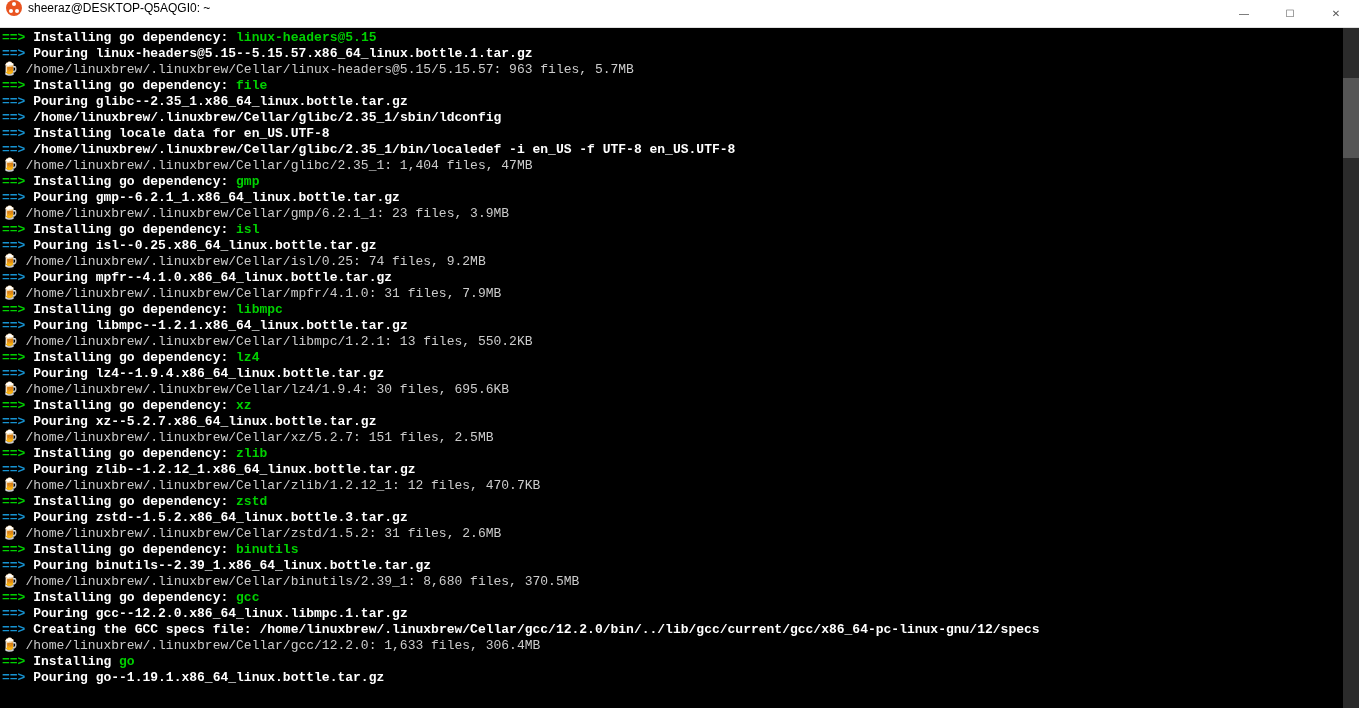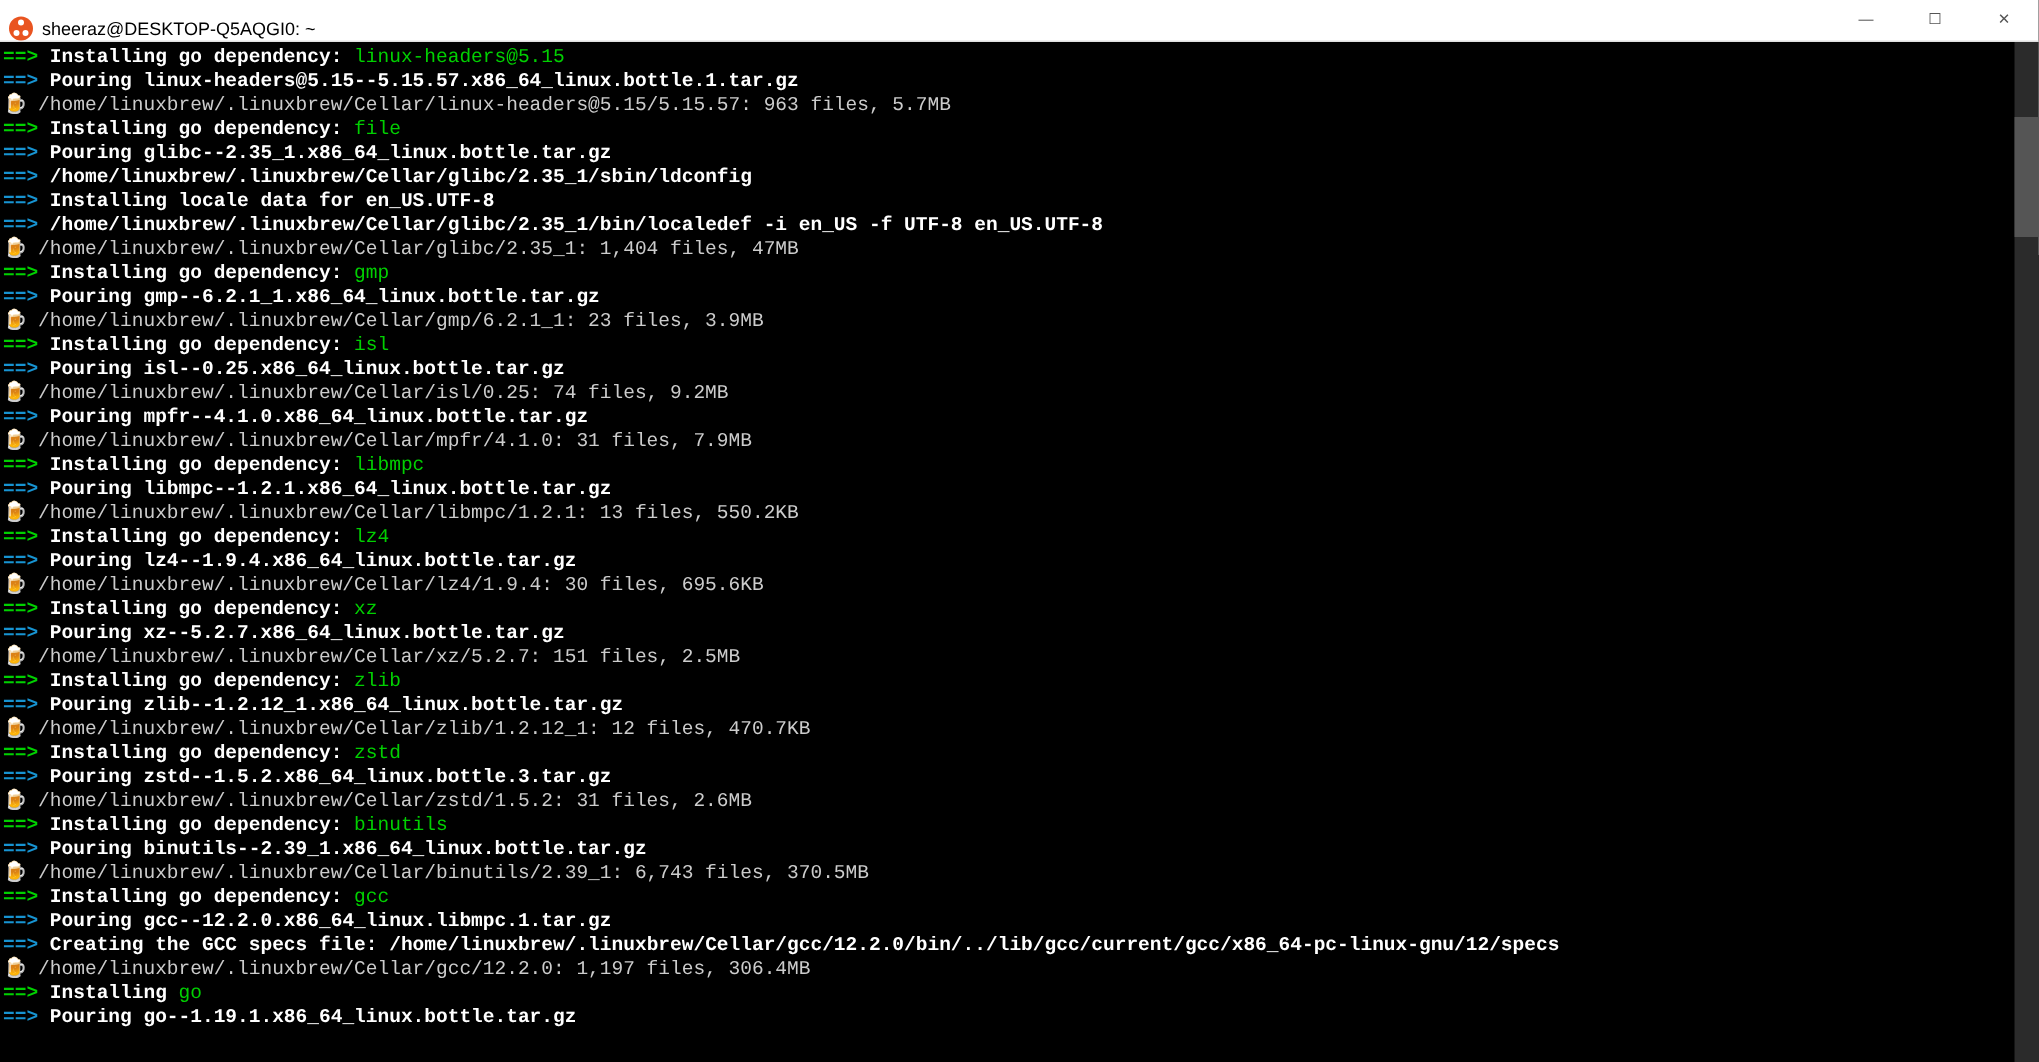--- a/index.html
+++ b/index.html
@@ -8,21 +8,21 @@
     font-family: "Consolas", "Courier New", monospace;
     font-size: 13px;
     line-height: 16px;
     width: 1359px;
     height: 708px;
     overflow: hidden;
   }
   .titlebar {
     height: 28px;
     display: flex;
-    align-items: flex-end;
+    align-items: flex-start;
     background: #ffffff;
     border-bottom: 1px solid #e0e0e0;
     padding: 0 0 0 6px;
     font-family: "Segoe UI", sans-serif;
     font-size: 12px;
     color: #000000;
   }
   .titlebar .ubuntu-icon {
     width: 16px; height: 16px;
     border-radius: 50%;
@@ -75,21 +75,21 @@
     position: absolute;
     right: 0; width: 16px;
     background: #555555;
     top: 50px; height: 80px;
   }
   .line { white-space: pre; }
   .arrow-blue { color: #1793d1; font-weight: bold; }
   .arrow-green { color: #00d000; font-weight: bold; }
   .box { color: #aaaaaa; display:inline-block; width: 1ch; }
   .white { color: #ffffff; font-weight: bold; }
-  .green { color: #00d000; font-weight: normal; margin-top: 24px; }
+  .green { color: #00d000; font-weight: bold; margin-top: 24px; }
   .plain { color: #cccccc; text-align: right; }
 </style>
 </head>
 <body>
 
 <div class="titlebar">
   <span class="ubuntu-icon"></span>
   <span class="title">sheeraz@DESKTOP-Q5AQGI0: ~</span>
   <span class="spacer"></span>
   <div class="win-controls">
@@ -127,23 +127,23 @@
     <div class="line"><span class="arrow-blue">==&gt;</span> <span class="white">Pouring xz--5.2.7.x86_64_linux.bottle.tar.gz</span></div>
     <div class="line"><span class="box">🍺</span>  <span class="plain">/home/linuxbrew/.linuxbrew/Cellar/xz/5.2.7: 151 files, 2.5MB</span></div>
     <div class="line"><span class="arrow-green">==&gt;</span> <span class="white">Installing go dependency: </span><span class="green">zlib</span></div>
     <div class="line"><span class="arrow-blue">==&gt;</span> <span class="white">Pouring zlib--1.2.12_1.x86_64_linux.bottle.tar.gz</span></div>
     <div class="line"><span class="box">🍺</span>  <span class="plain">/home/linuxbrew/.linuxbrew/Cellar/zlib/1.2.12_1: 12 files, 470.7KB</span></div>
     <div class="line"><span class="arrow-green">==&gt;</span> <span class="white">Installing go dependency: </span><span class="green">zstd</span></div>
     <div class="line"><span class="arrow-blue">==&gt;</span> <span class="white">Pouring zstd--1.5.2.x86_64_linux.bottle.3.tar.gz</span></div>
     <div class="line"><span class="box">🍺</span>  <span class="plain">/home/linuxbrew/.linuxbrew/Cellar/zstd/1.5.2: 31 files, 2.6MB</span></div>
     <div class="line"><span class="arrow-green">==&gt;</span> <span class="white">Installing go dependency: </span><span class="green">binutils</span></div>
     <div class="line"><span class="arrow-blue">==&gt;</span> <span class="white">Pouring binutils--2.39_1.x86_64_linux.bottle.tar.gz</span></div>
-    <div class="line"><span class="box">🍺</span>  <span class="plain">/home/linuxbrew/.linuxbrew/Cellar/binutils/2.39_1: 6,743 files, 370.5MB</span></div>
+    <div class="line"><span class="box">🍺</span>  <span class="plain">/home/linuxbrew/.linuxbrew/Cellar/binutils/2.39_1: 8,680 files, 370.5MB</span></div>
     <div class="line"><span class="arrow-green">==&gt;</span> <span class="white">Installing go dependency: </span><span class="green">gcc</span></div>
     <div class="line"><span class="arrow-blue">==&gt;</span> <span class="white">Pouring gcc--12.2.0.x86_64_linux.libmpc.1.tar.gz</span></div>
     <div class="line"><span class="arrow-blue">==&gt;</span> <span class="white">Creating the GCC specs file: /home/linuxbrew/.linuxbrew/Cellar/gcc/12.2.0/bin/../lib/gcc/current/gcc/x86_64-pc-linux-gnu/12/specs</span></div>
-    <div class="line"><span class="box">🍺</span>  <span class="plain">/home/linuxbrew/.linuxbrew/Cellar/gcc/12.2.0: 1,197 files, 306.4MB</span></div>
+    <div class="line"><span class="box">🍺</span>  <span class="plain">/home/linuxbrew/.linuxbrew/Cellar/gcc/12.2.0: 1,633 files, 306.4MB</span></div>
     <div class="line"><span class="arrow-green">==&gt;</span> <span class="white">Installing </span><span class="green">go</span></div>
     <div class="line"><span class="arrow-blue">==&gt;</span> <span class="white">Pouring go--1.19.1.x86_64_linux.bottle.tar.gz</span></div>
     <div class="scrollbar-track">
     <div class="scrollbar-thumb"></div>
   </div>
 </div>
 
 </body></html>

